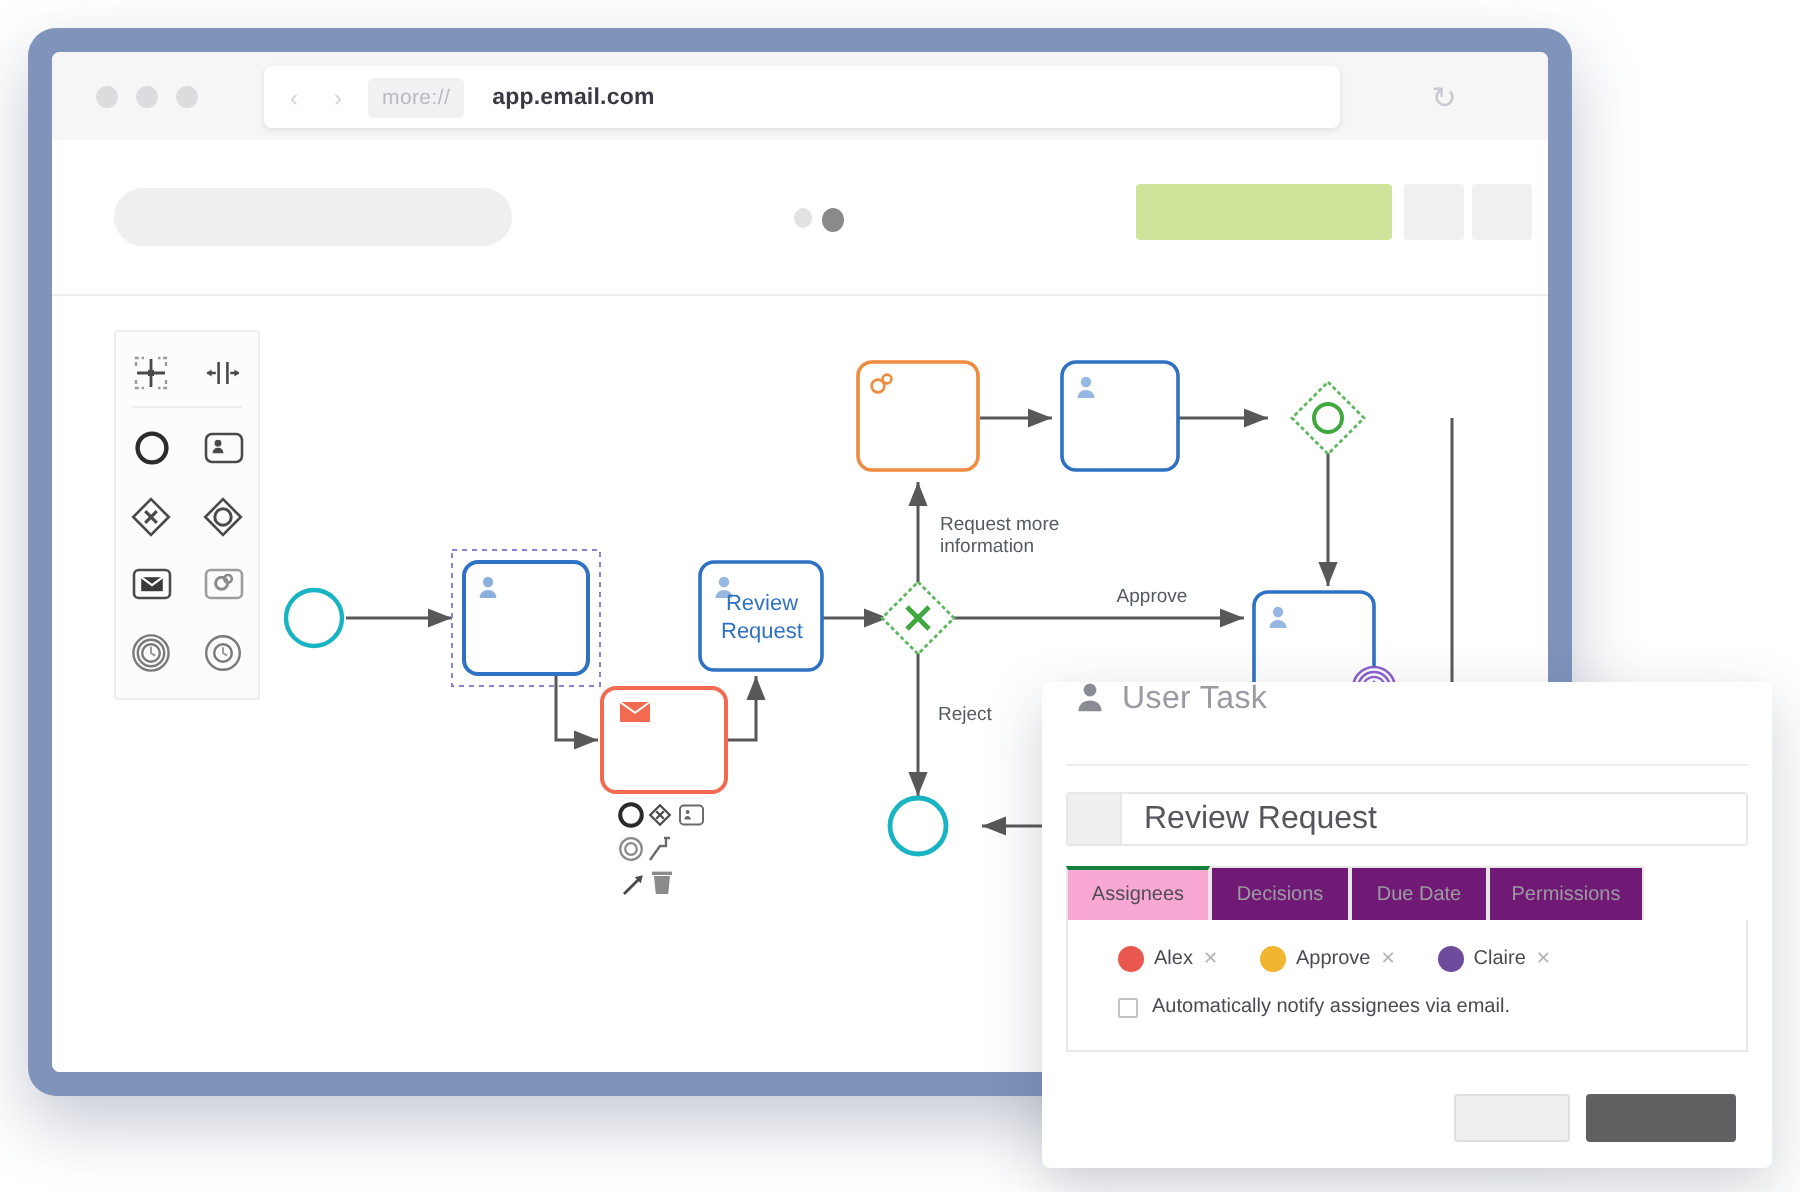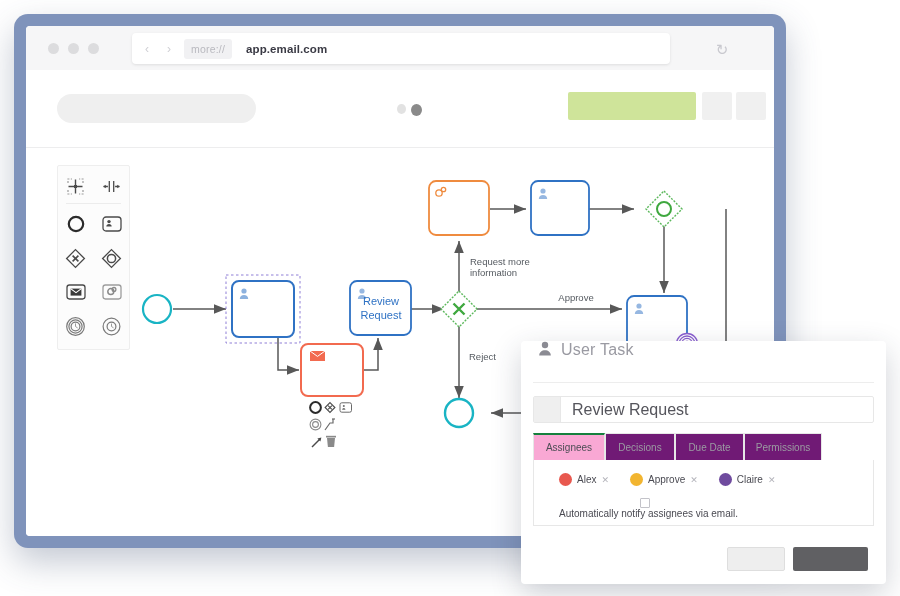--- a/index.html
+++ b/index.html
@@ -133,21 +133,21 @@
   #tab-body{
     position:absolute;left:12px;top:119px;width:341px;height:66px;
     border:1px solid #e7e7e7;border-top:none;box-sizing:border-box;background:#ffffff;
   }
   #assignee-row{position:absolute;left:25px;top:13px;display:flex;align-items:center;}
   .assignee{display:flex;align-items:center;margin-right:21px;}
   .avatar{width:13px;height:13px;border-radius:50%;margin-right:5px;}
   .assignee-name{font-size:10px;color:#4a4a52;}
   .remove-x{margin-left:5px;font-size:9px;color:#b4b4bb;}
 
-  #notify-row{position:absolute;left:25px;top:38px;display:flex;align-items:center;flex-direction:column;}
+  #notify-row{position:absolute;left:25px;top:38px;display:flex;align-items:center;}
   #notify-checkbox{
     width:10px;height:10px;border:1px solid #c3c3c9;background:#fff;
     border-radius:1px;margin-right:7px;box-sizing:border-box;
   }
   #notify-label{font-size:10px;color:#4a4a52;}
 
   #panel-footer{position:absolute;left:0;right:0;bottom:0;height:44px;}
   #btn-cancel{position:absolute;right:101px;top:7px;width:58px;height:24px;background:#eeeeee;border:1px solid #dedede;border-radius:2px;box-sizing:border-box;}
   #btn-save{position:absolute;right:18px;top:7px;width:75px;height:24px;background:#606063;border-radius:2px;}
 </style>

